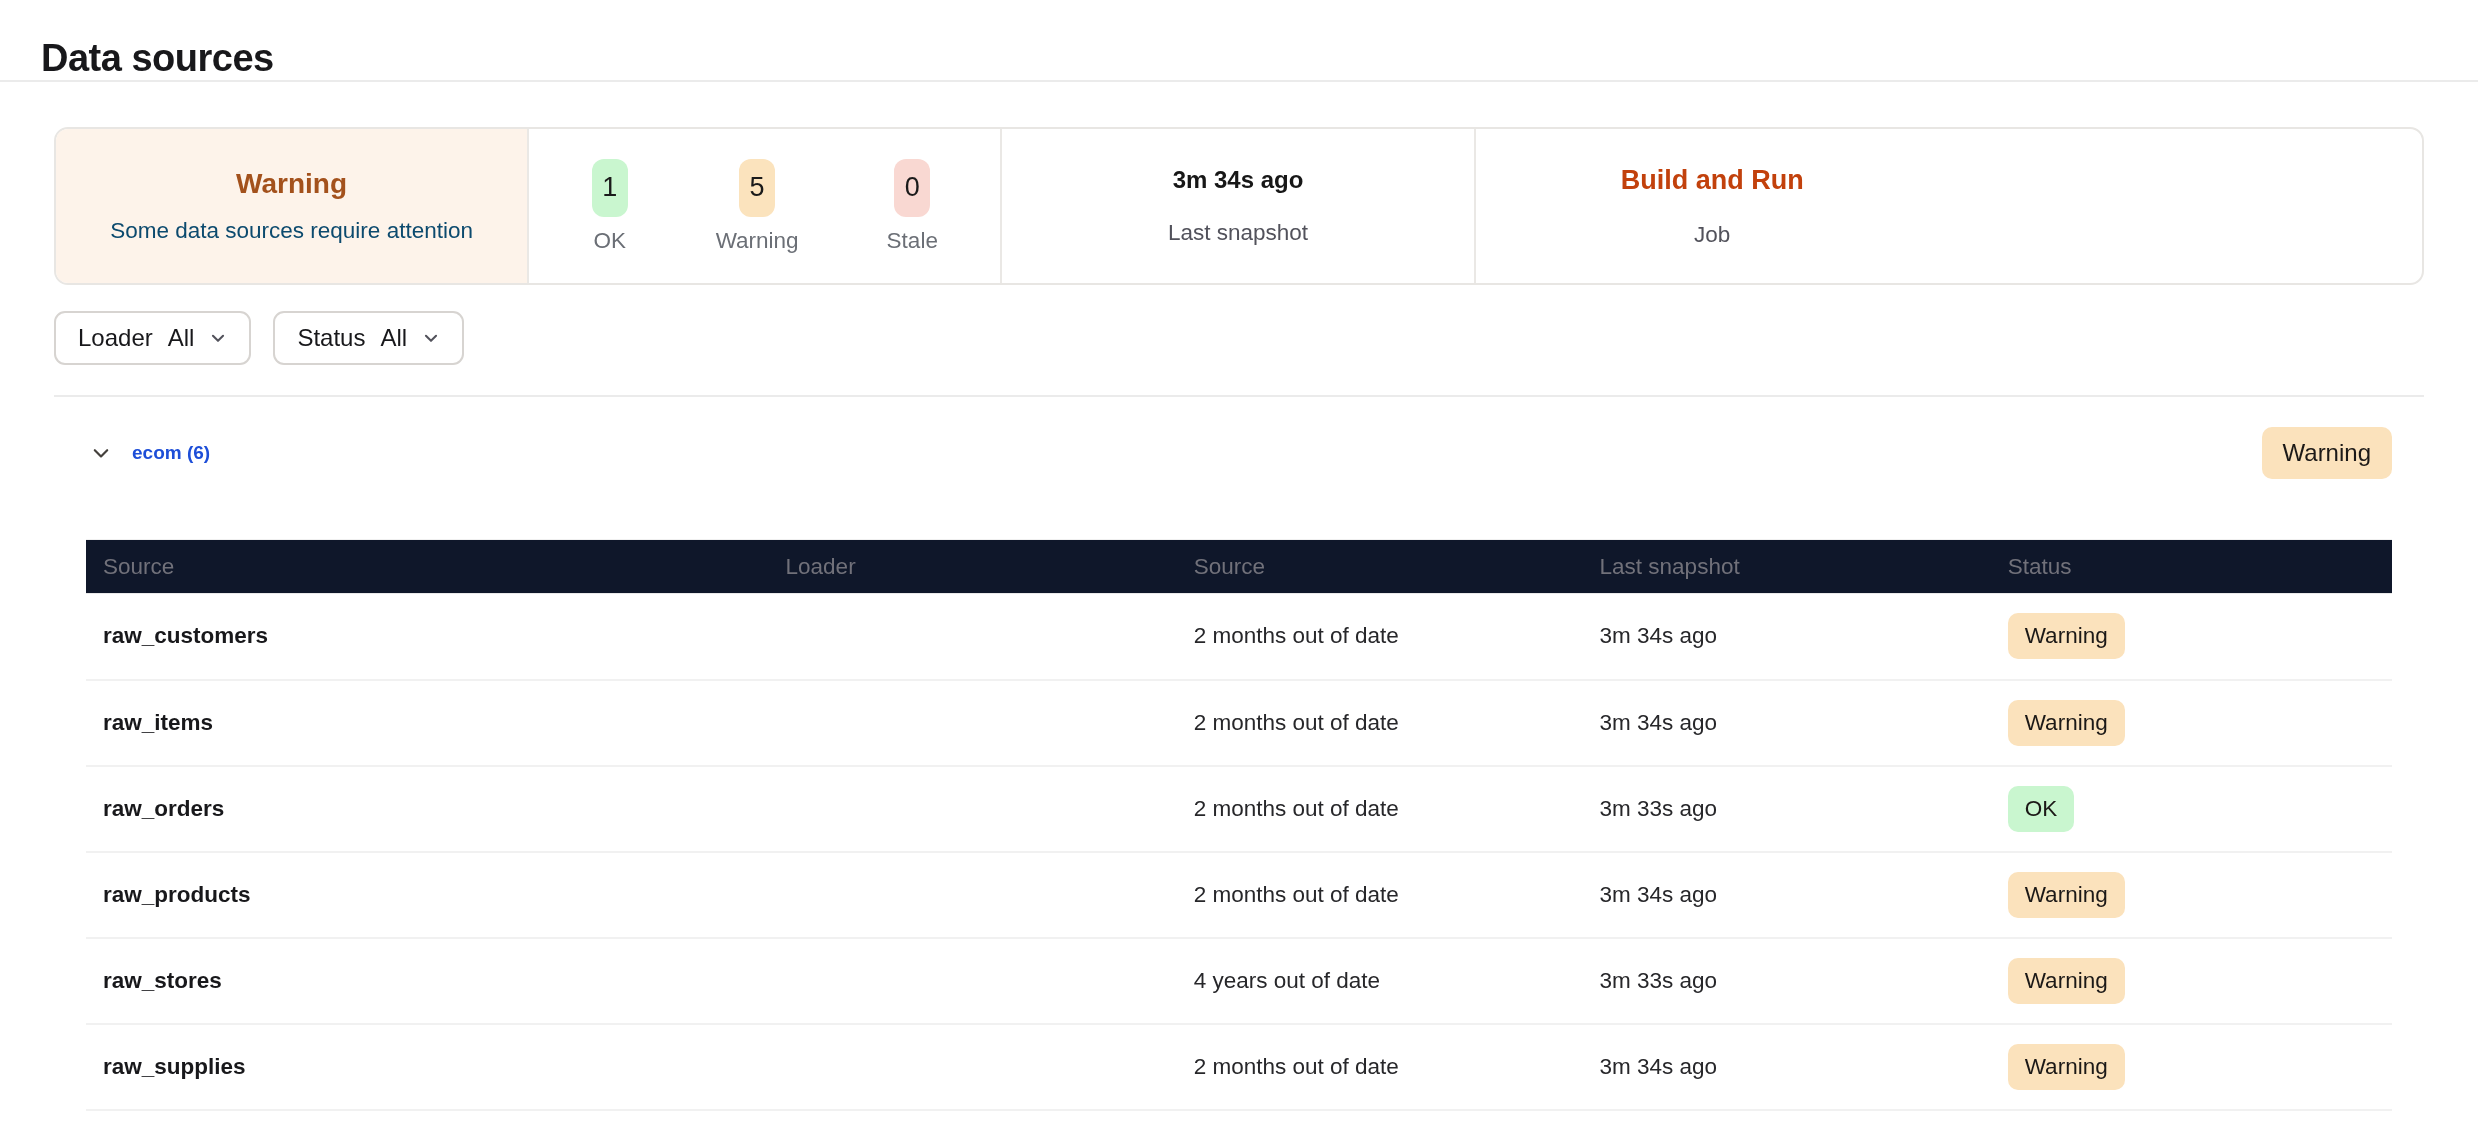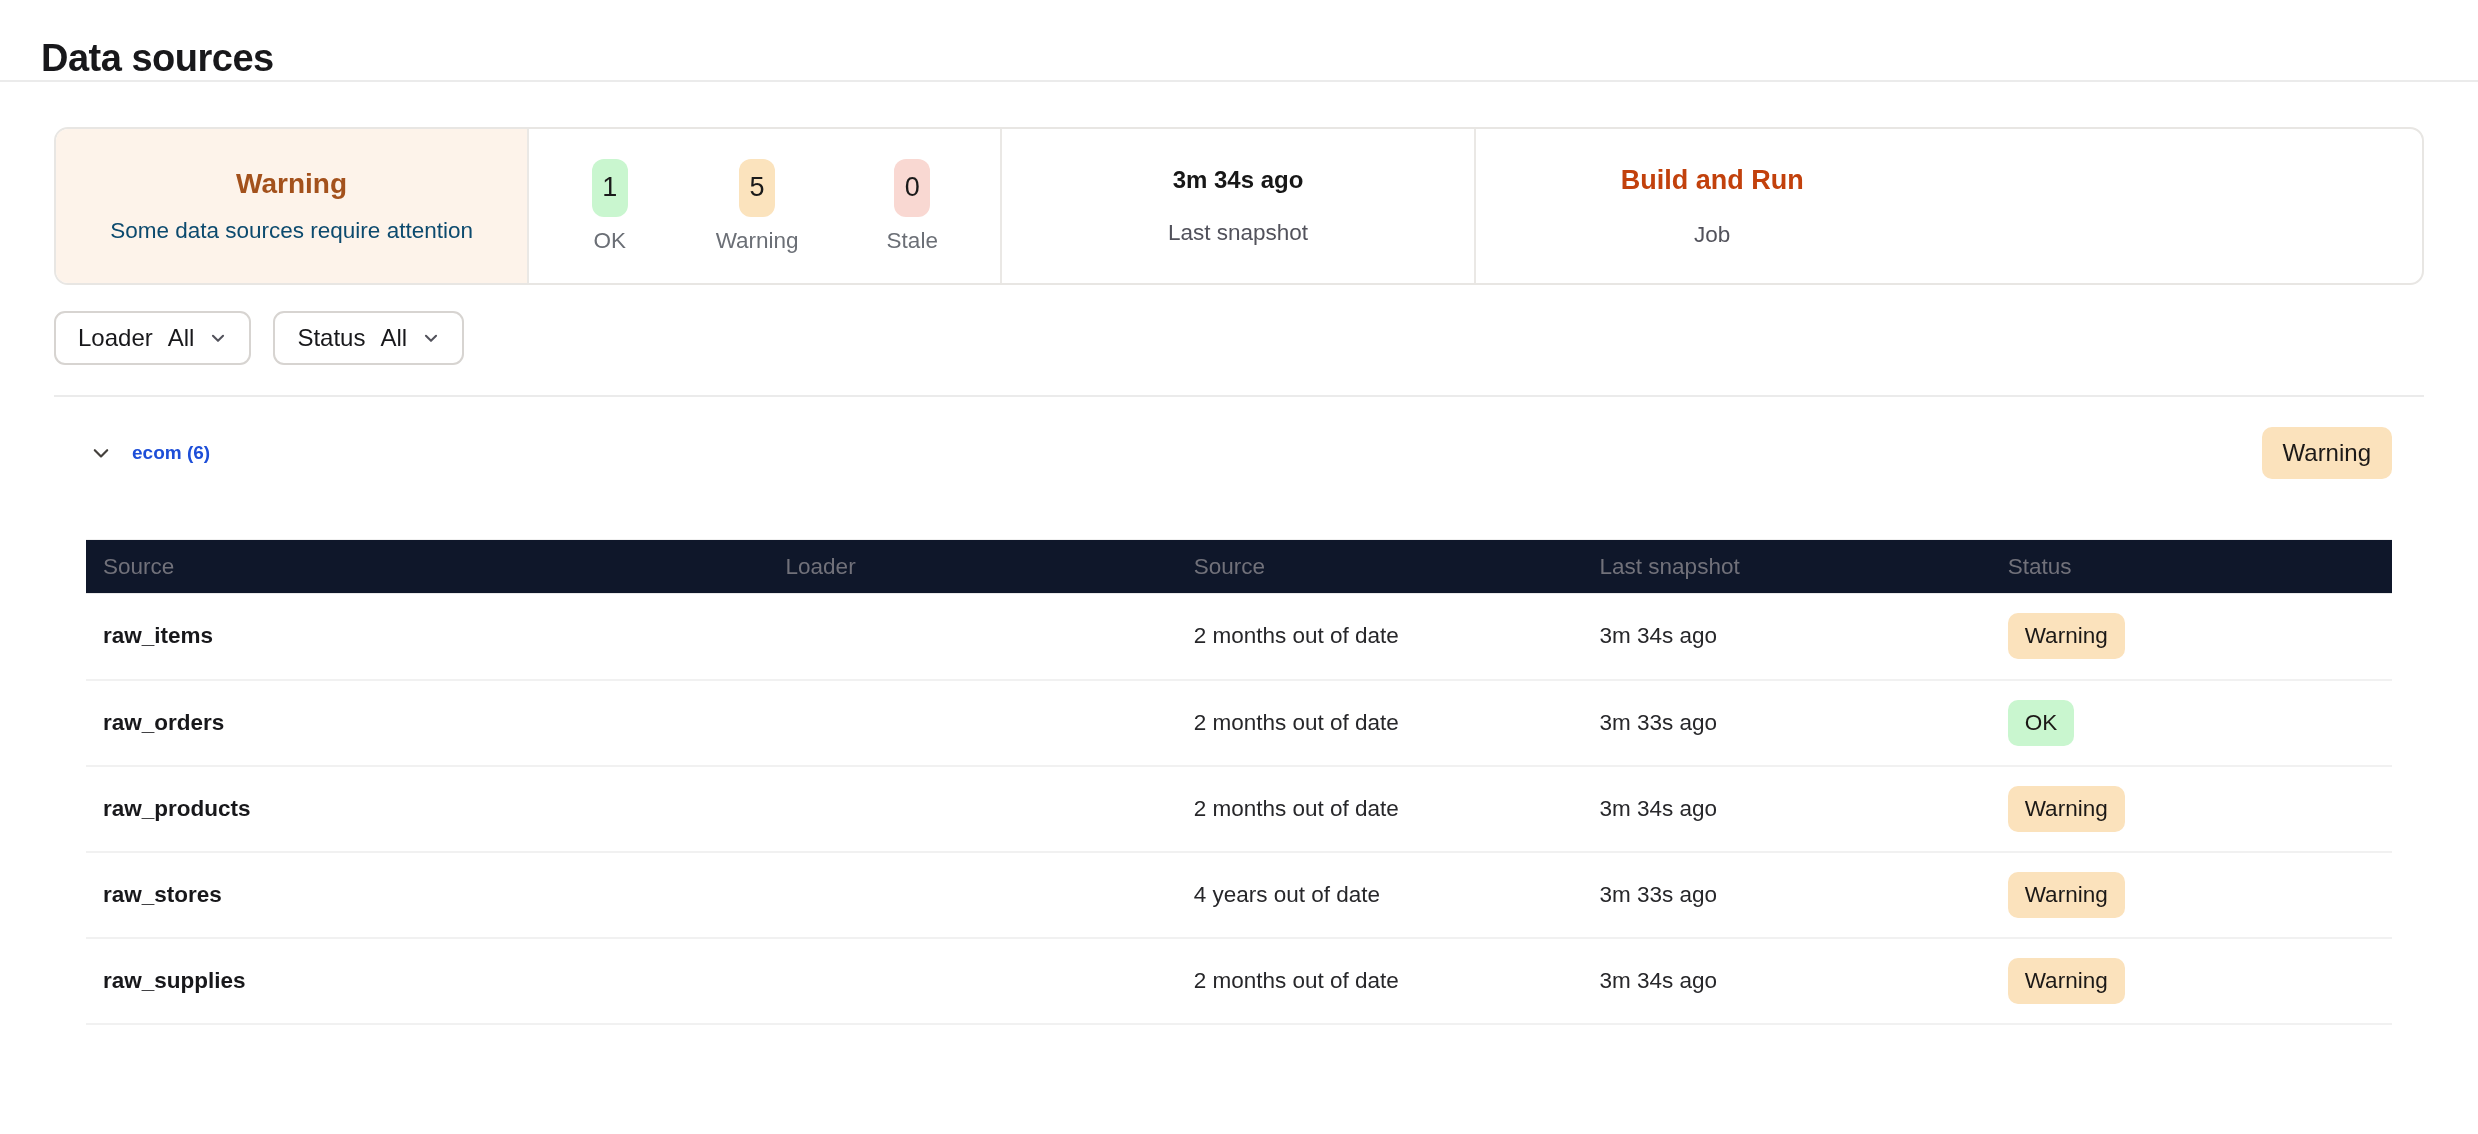--- a/index.html
+++ b/index.html
@@ -226,20 +226,27 @@
         <tr>
           <th>Source</th>
           <th>Loader</th>
           <th>Source</th>
           <th>Last snapshot</th>
           <th>Status</th>
         </tr>
       </thead>
       <tbody>
           <tr>
+            <td class="source">raw_customers</td>
+            <td></td>
+            <td>2 months out of date</td>
+            <td>3m 34s ago</td>
+            <td><span class="badge" style="background: rgb(251, 226, 188);">Warning</span></td>
+          </tr>
+          <tr>
             <td class="source">raw_items</td>
             <td></td>
             <td>2 months out of date</td>
             <td>3m 34s ago</td>
             <td><span class="badge" style="background: rgb(251, 226, 188);">Warning</span></td>
           </tr>
           <tr>
             <td class="source">raw_orders</td>
             <td></td>
             <td>2 months out of date</td>

